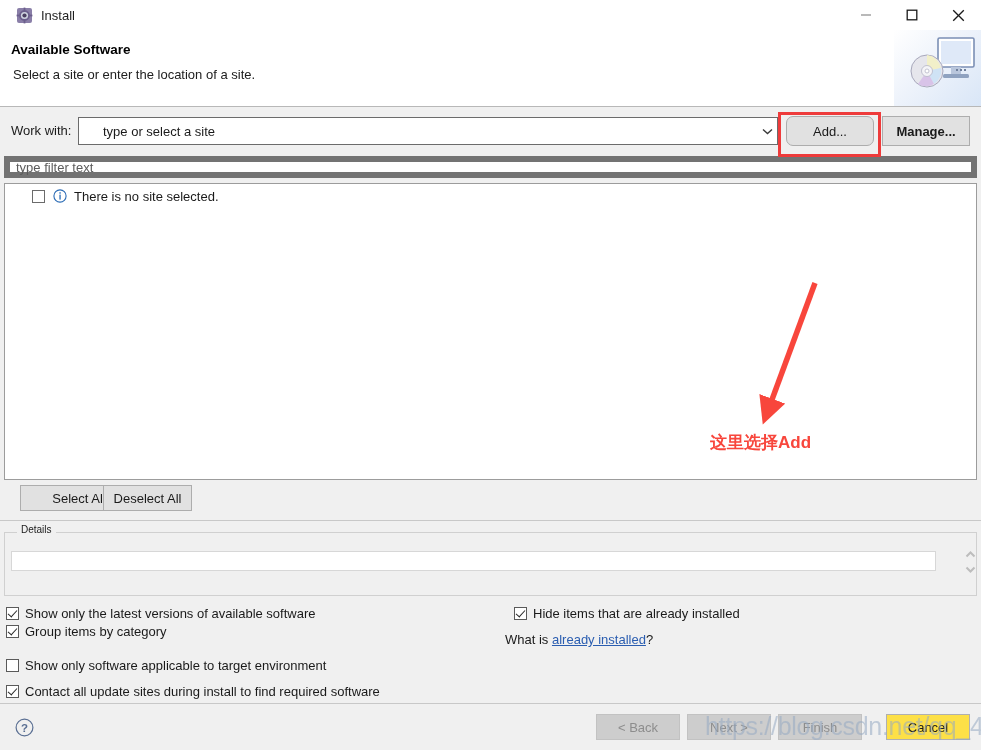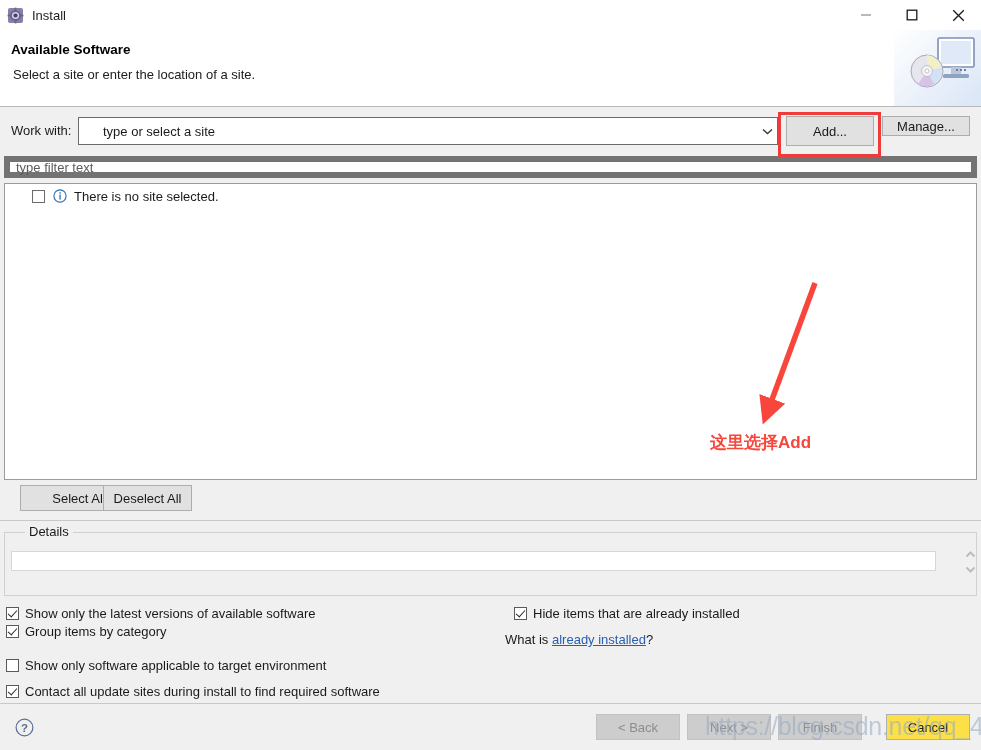--- a/index.html
+++ b/index.html
@@ -29,20 +29,21 @@
 
   
   .titlebar {
     height: 30px;
     background: #ffffff;
     display: flex;
     align-items: center;
     flex: 0 0 auto;
     position: relative;
     z-index: 5;
+    padding-left: 9px;
   }
   .titlebar-icon {
     width: 17px; height: 17px;
     margin-left: 7px;
     margin-right: 8px;
     flex: 0 0 auto;
     position: relative;
   }
   .titlebar-title {
     font-size: 13px;
@@ -133,26 +134,26 @@
     font-family: "Liberation Sans", sans-serif;
     font-size: 13px;
     color: #1a1a1a;
     display: flex;
     align-items: center;
     justify-content: center;
   }
   .add-btn {
     position: absolute;
     left: 786px; top: 1px;
-    width: 88px; height: 30px;
+    width: 88px; height: 30px; border-radius: 7px;
   }
   .manage-btn {
     position: absolute;
     left: 882px; top: 1px;
-    width: 88px; height: 20px;
+    width: 88px; height: 30px; font-weight: bold;
   }
   .redbox {
     position: absolute;
     left: 778px; top: 112px;
     width: 103px; height: 45px;
     border: 3px solid #ee3b3b;
     box-sizing: border-box;
     z-index: 4;
     pointer-events: none;
   }
@@ -263,24 +264,24 @@
   
   .details-group {
     position: absolute;
     left: 4px; top: 425px;
     width: 973px; height: 64px;
     border: 1px solid #d0d0d0;
     box-sizing: border-box;
   }
   .details-legend {
     position: absolute;
-    left: 20px; top: -9px;
+    left: 12px; top: -9px;
     background: #f0f0f0;
     padding: 0 4px;
-    font-size: 13px;
+    font-size: 10px;
     color: #1a1a1a;
   }
   .details-field {
     position: absolute;
     left: 6px; top: 18px;
     width: 925px; height: 20px;
     background: #ffffff;
     border: 1px solid #d7d7d7;
     box-sizing: border-box;
   }

